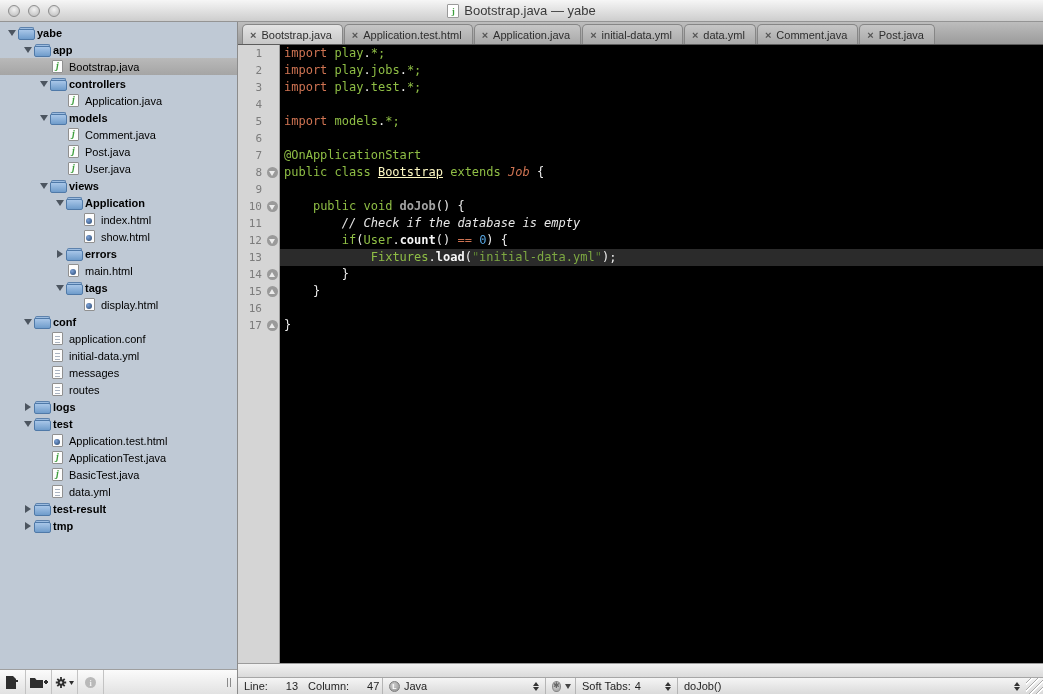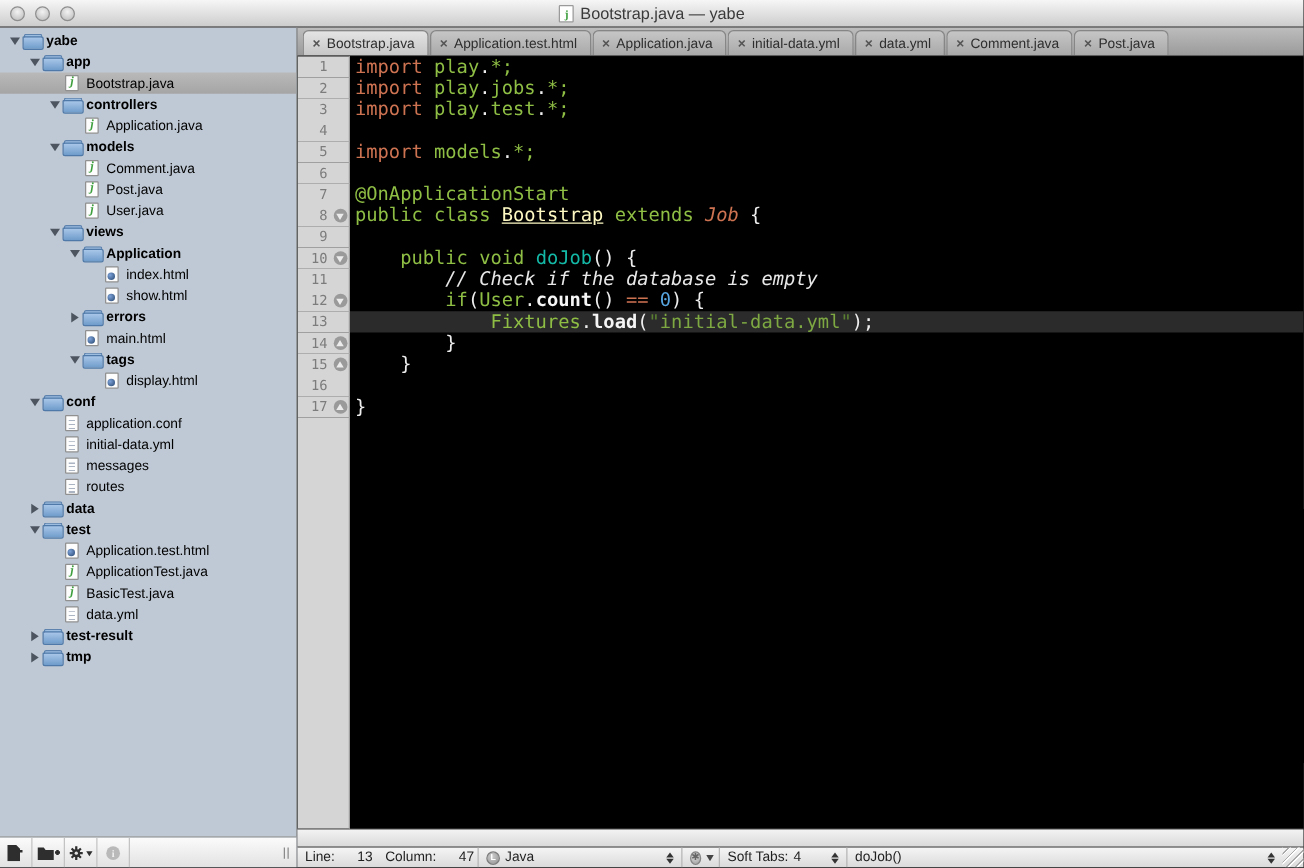--- a/index.html
+++ b/index.html
@@ -76,26 +76,26 @@
           display:flex; align-items:center; }
   .enum { flex:1; text-align:right; font-family:"DejaVu Sans Mono", monospace; font-size:11px;
           color:#7c7c7c; padding-right:3px; }
   .efoldc { flex:0 0 14px; display:flex; align-items:center; justify-content:center; }
   .fold { width:11px; height:11px; border-radius:50%; background:#9a9a9a; display:flex;
           align-items:center; justify-content:center; }
   .fold.down::before { content:""; border-left:3.5px solid transparent; border-right:3.5px solid transparent;
                        border-top:5px solid #ececec; margin-top:1px; }
   .fold.up::before { content:""; border-left:3.5px solid transparent; border-right:3.5px solid transparent;
                      border-bottom:5px solid #ececec; margin-bottom:1px; }
-  .ecode { flex:1; margin:0; font-family:"DejaVu Sans Mono", monospace; font-size:15px; line-height:17px;
+  .ecode { flex:1; margin:0; font-family:"DejaVu Sans Mono", monospace; font-size:12px; line-height:17px;
            white-space:pre; color:#eee; padding-left:4px; }
   .ecode.hl { background:#2b2b2b; }
   .tk-o { color:#ce7352; }
   .tk-g { color:#8fbe45; }
-  .tk-gb { color:#14b8a6; font-weight:normal; }
+  .tk-gb { color:#a3a3a3; font-weight:bold; }
   .tk-w { color:#ededed; }
   .tk-m { color:#f5f5f5; font-weight:bold; }
   .tk-b { color:#fef9c3; text-decoration:underline; }
   .tk-n { color:#57a5e0; }
   .tk-s { color:#7da842; }
   .tk-q { color:#5b7f32; }
   .tk-c { color:#e8e8e8; font-style:italic; }
   .tk-i { color:#ce7352; font-style:italic; }
 
   .hscroll { flex:0 0 14px; background:linear-gradient(#f2f2f2,#dadada); border-top:1px solid #9b9b9b; }
@@ -298,21 +298,21 @@
             <span class="disclosure none"></span>
             <span class="ficon text">
               <i class="fdoc"></i>
             </span>
             <span class="tlabel">routes</span>
           </div>
           <div class="tree-row">
             <span class="indent" style="width: 22px;"></span>
             <span class="disclosure closed"></span>
             <span class="ficon folder"></span>
-            <span class="tlabel bold">data</span>
+            <span class="tlabel bold">logs</span>
           </div>
           <div class="tree-row">
             <span class="indent" style="width: 22px;"></span>
             <span class="disclosure open"></span>
             <span class="ficon folder"></span>
             <span class="tlabel bold">test</span>
           </div>
           <div class="tree-row">
             <span class="indent" style="width: 38px;"></span>
             <span class="disclosure none"></span>

